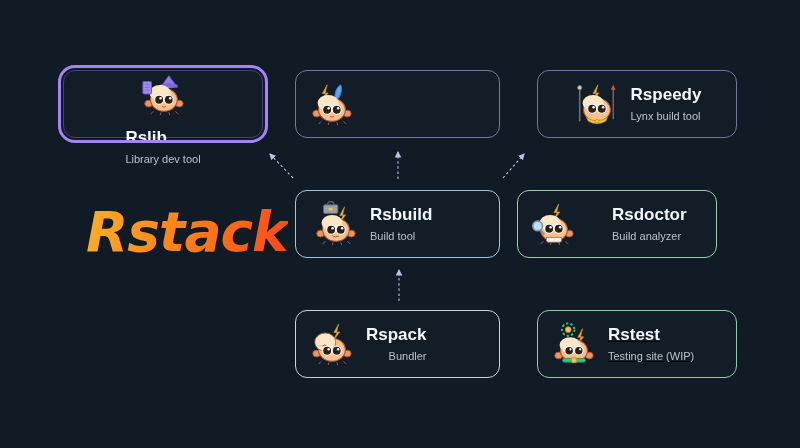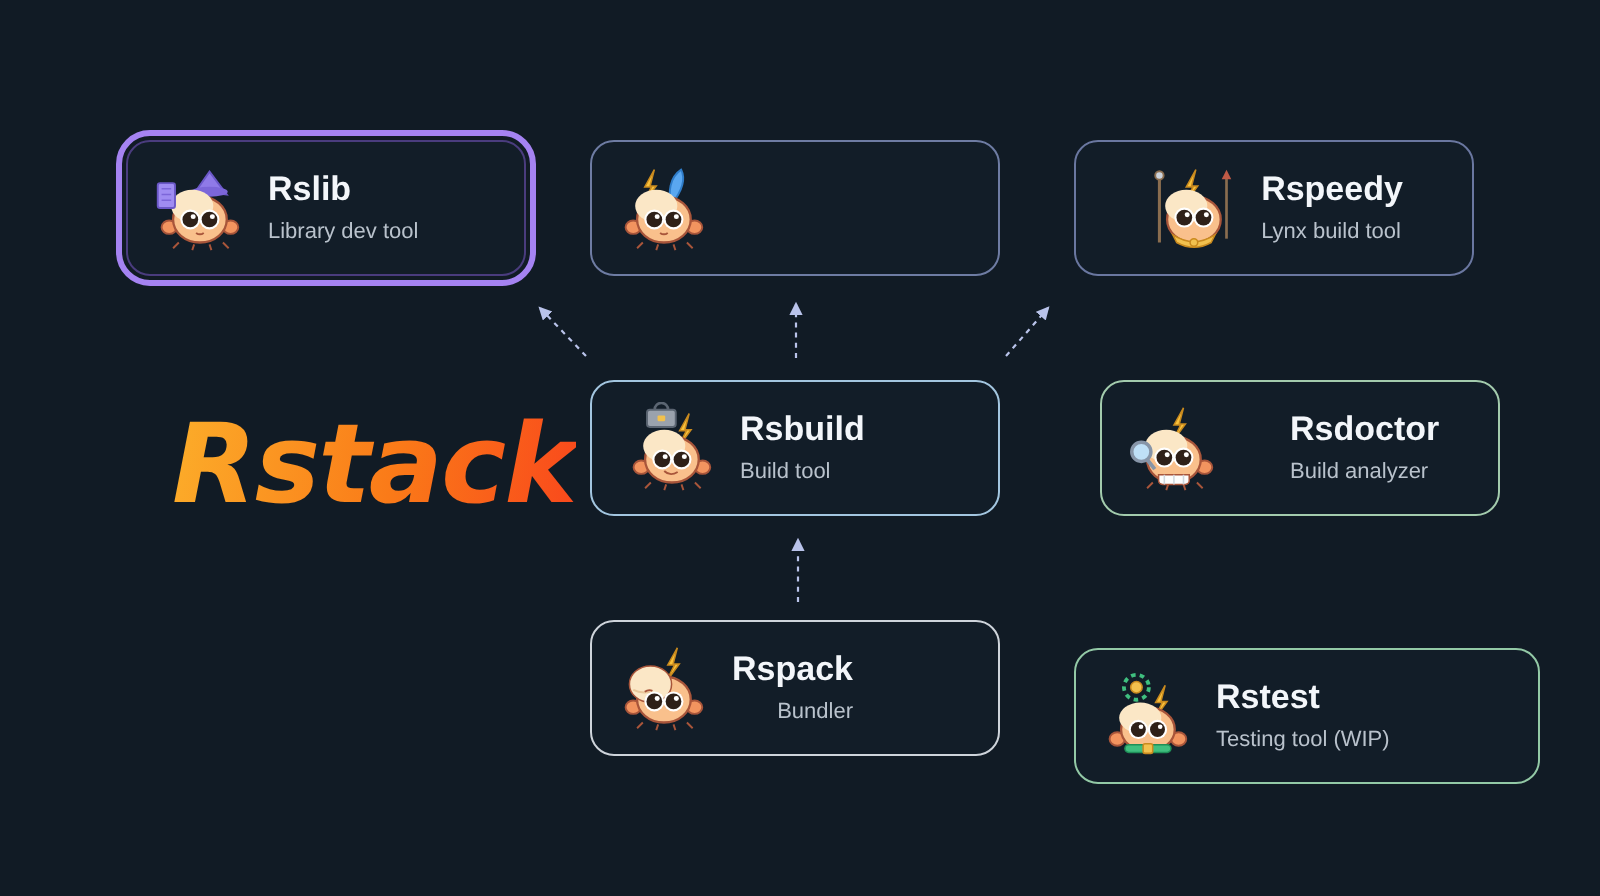--- a/index.html
+++ b/index.html
@@ -30,28 +30,29 @@
     border:1px solid #6e7ca3;border-radius:12px;
     background:#121d28;
     display:flex;align-items:center;
     padding:0 12px;gap:12px;
     cursor:pointer;
   }
   .card.highlighted{
     border-color:#4a3c7e;
     outline:3px solid #a583f2;
     outline-offset:2px;
+    flex-direction:column;
   }
   .pos-rslib  {left:63px; top:70px; width:200px;}
   .pos-rspress{left:295px;top:70px; width:205px;}
   .pos-rspeedy{left:537px;top:70px; width:200px;justify-content:center;}
   .pos-rsbuild{left:295px;top:190px;width:205px;}
-  .pos-rsdoctor{left:550px;top:190px;width:200px;gap:36px;}
+  .pos-rsdoctor{left:517px;top:190px;width:200px;gap:36px;}
   .pos-rspack {left:295px;top:310px;width:205px;text-align:right;}
-  .pos-rstest {left:537px;top:324px;width:233px;}
+  .pos-rstest {left:537px;top:310px;width:200px;text-decoration:underline;}
 
   .mascot{flex:0 0 46px;width:46px;height:46px;display:block;}
   .card-text{display:flex;flex-direction:column;justify-content:center;}
   .card-title{
     color:#f3f6fa;font-size:17px;font-weight:600;line-height:1.1;
   }
   .card-subtitle{
     color:#b9c2cc;font-size:11px;margin-top:5px;line-height:1.1;
   }
 
@@ -232,17 +233,17 @@
         <circle cx="20" cy="31" r="3.9" fill="#2e2018"></circle>
         <circle cx="21.4" cy="29.6" r="1.2" fill="#fff"></circle>
       <circle cx="30" cy="31" r="5" fill="#fff"></circle>
         <circle cx="30" cy="31" r="3.9" fill="#2e2018"></circle>
         <circle cx="31.4" cy="29.6" r="1.2" fill="#fff"></circle>
       <rect x="13" y="39" width="24" height="4" rx="2" fill="#3fbf7f" stroke="#1f8f58" stroke-width="0.8"></rect>
       <rect x="22.5" y="38.5" width="5" height="5" rx="1" fill="#f2c14e" stroke="#c98a1e" stroke-width="0.8"></rect>
     </svg>
     <div class="card-text">
       <div class="card-title">Rstest</div>
-      <div class="card-subtitle">Testing tool (WIP)</div>
+      <div class="card-subtitle">Testing site (WIP)</div>
     </div>
   </div>
 
 </div>
 
 </body></html>

